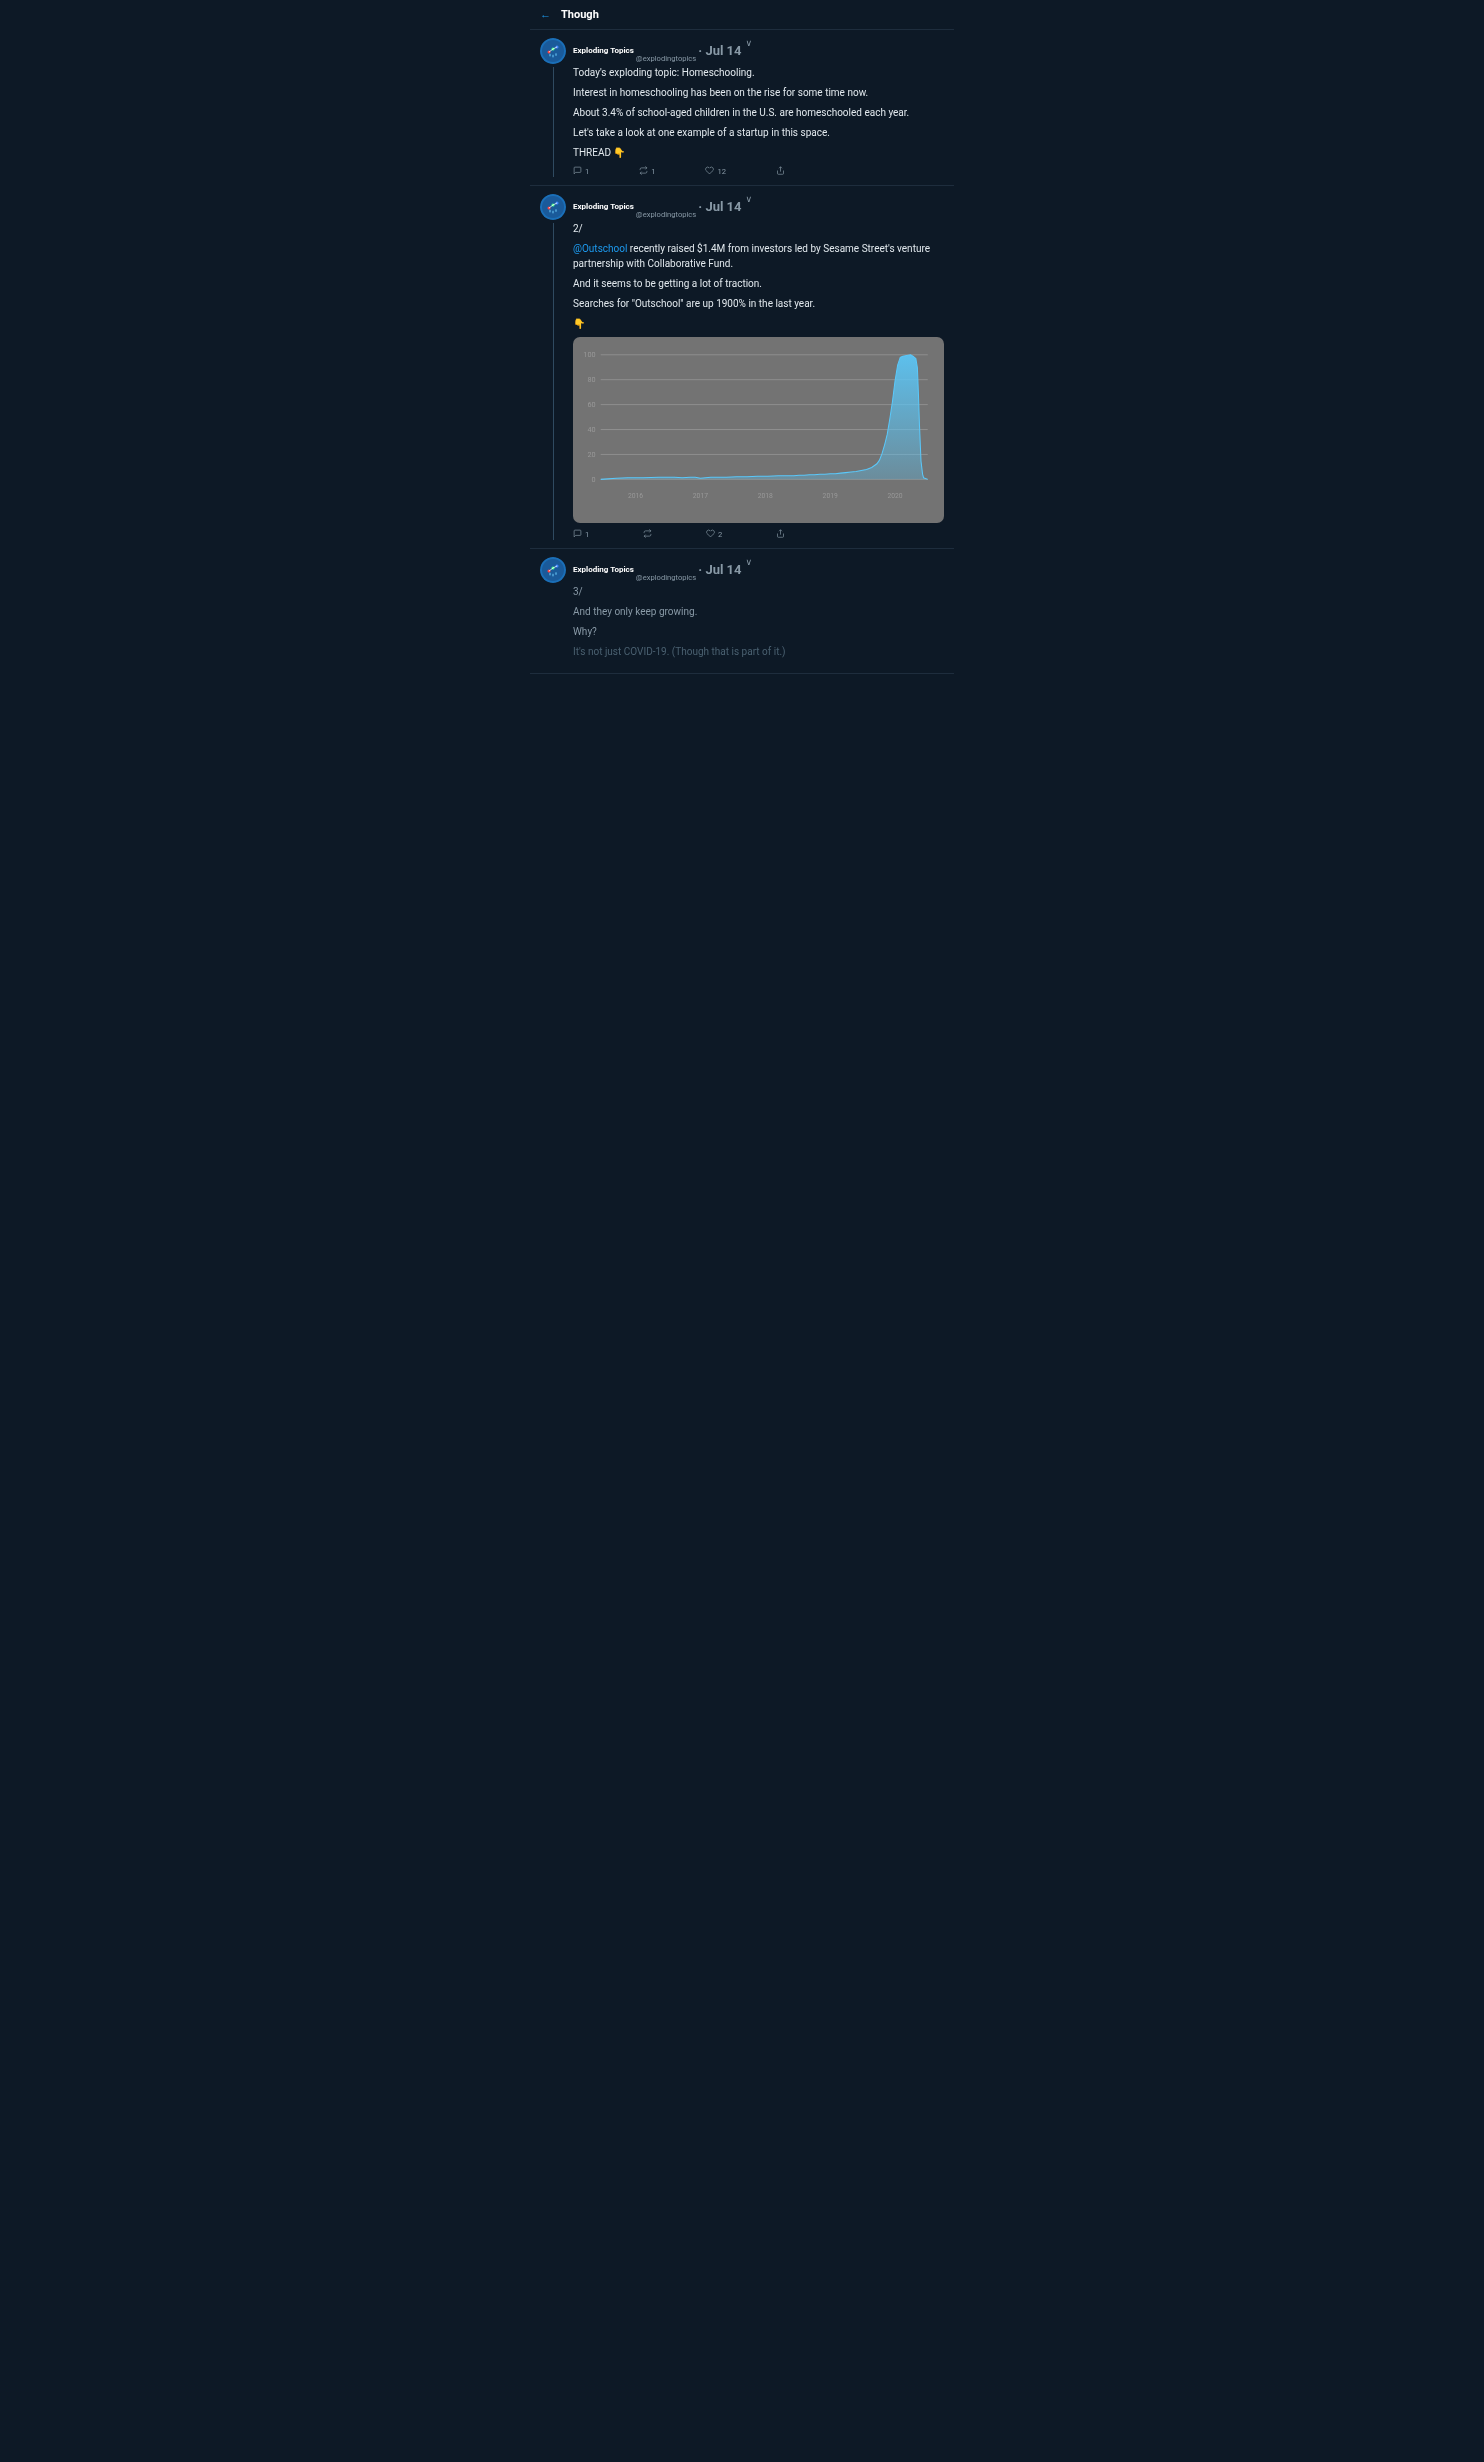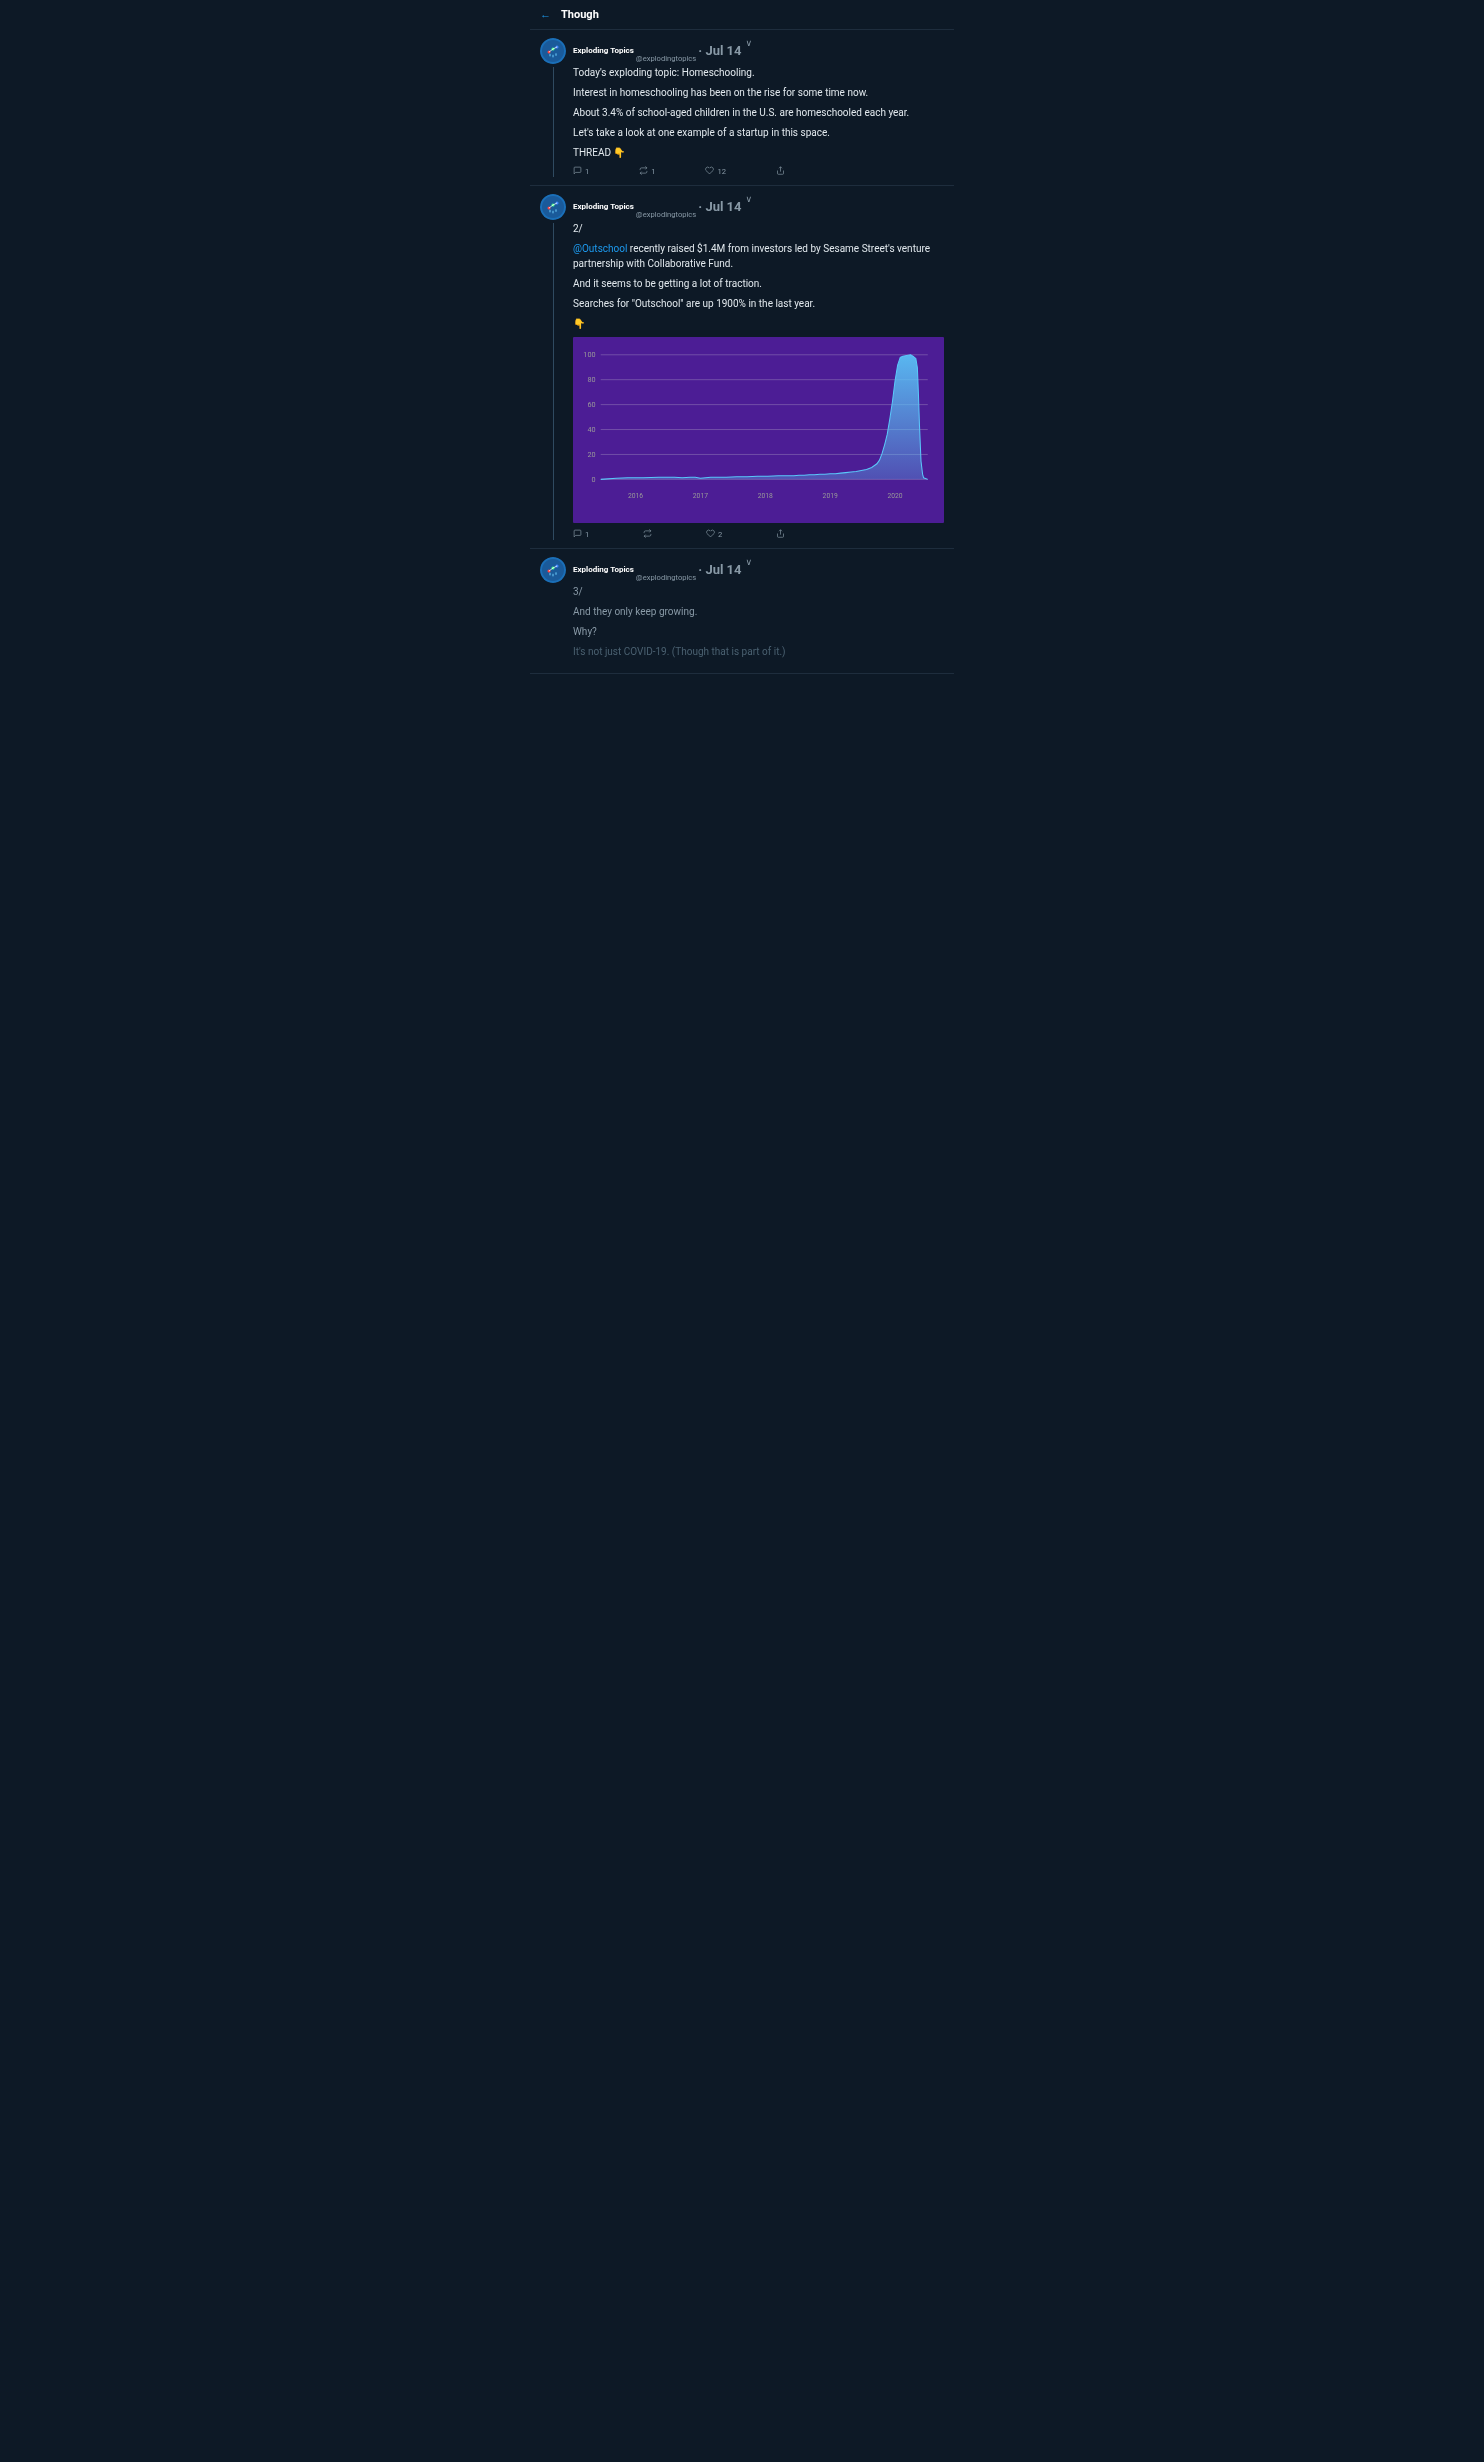--- a/index.html
+++ b/index.html
@@ -136,22 +136,22 @@
       color: #8899a6;
       font-size: 7.6px;
       cursor: pointer;
     }
     .action-icon {
       font-size: 9px;
     }
 
     
     .chart-container {
-      background: #4c1d95;
-      border-radius: 1px;
+      background: #737373;
+      border-radius: 7px;
       padding: 10px 10px 8px 8px;
       margin: 6px 0;
     }
     .chart-svg {
       width: 100%;
       height: auto;
     }
 
     
     .tweet-faded .tweet-body {

